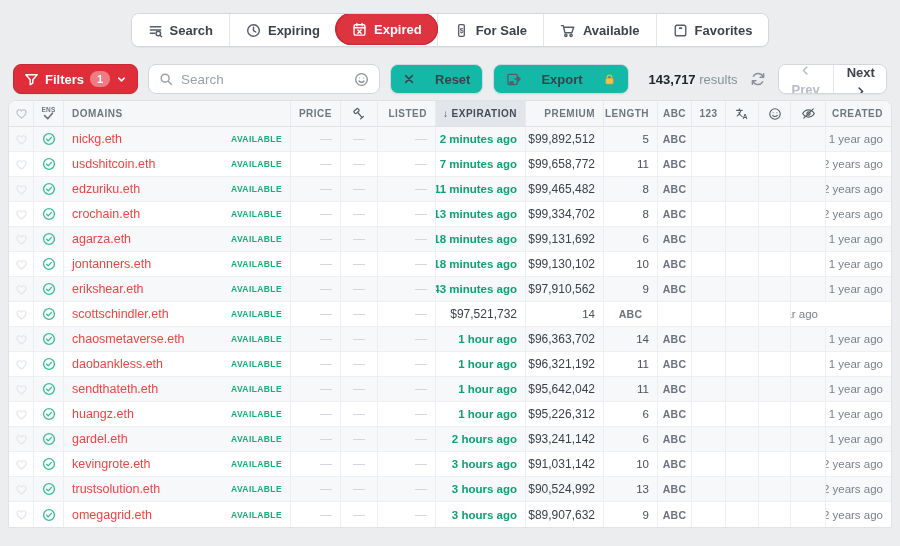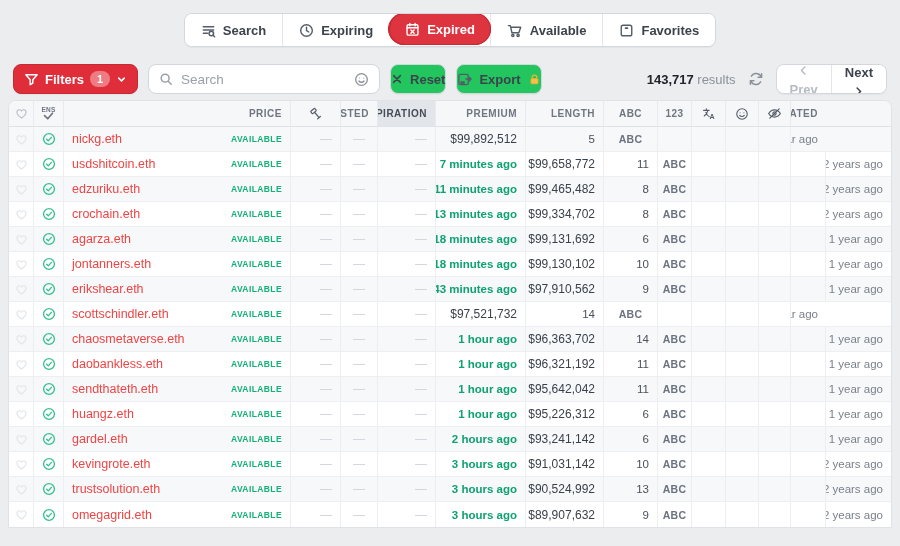--- a/index.html
+++ b/index.html
@@ -31,22 +31,22 @@
     position:relative; z-index:1;
   }
   .tab.active .ticon { color:#fff; }
 
   
   .toolbar {
     display:flex; align-items:center; gap:10px;
     margin:17px 8px 6px 8px; padding:0 5px;
   }
   .btn {
-    display:flex; align-items:center; gap:7px; height:30px; padding:0 0;
-    background:#22c55e; border:1px solid #d3d7dc; border-radius:8px; cursor:pointer;
+    display:flex; align-items:center; gap:20px; height:30px; padding:0 12px;
+    background:#14b8a6; border:1px solid #d3d7dc; border-radius:8px; cursor:pointer;
     font-family:inherit; font-size:13px; font-weight:600; color:#3c434c;
     box-shadow:0 1px 1px rgba(0,0,0,.04); white-space:nowrap;
   }
   .btn-filters {
     background:#e02d3a; border-color:#c52934; color:#fff; gap:6px; padding:8px 10px;
   }
   .badge {
     background:#ef7b83; color:#fff; font-size:11px; font-weight:700;
     min-width:20px; height:16px; border-radius:9px; display:flex;
     align-items:center; justify-content:center; padding:0 5px;
@@ -149,20 +149,29 @@
           <svg width="15" height="15" viewBox="0 0 16 16" fill="none" stroke="currentColor" stroke-width="1.5" stroke-linecap="round" stroke-linejoin="round">
             <rect x="2.2" y="3" width="11.6" height="11" rx="1.6"></rect>
             <path d="M5.2 1.5V4M10.8 1.5V4M2.2 6.2h11.6"></path>
             <path d="M6.3 8.6l3.4 3.4M9.7 8.6l-3.4 3.4"></path>
           </svg>
         </span>
         <span>Expired</span>
       </button>
       <button class="tab">
         <span class="ticon">
+          <svg width="15" height="15" viewBox="0 0 16 16" fill="none" stroke="currentColor" stroke-width="1.4" stroke-linecap="round">
+            <rect x="5" y="1.8" width="6" height="12.4" rx="1.2"></rect>
+            <text x="6.2" y="10.4" font-size="7.5" font-weight="bold" fill="currentColor" stroke="none" font-family="Liberation Sans, sans-serif">$</text>
+          </svg>
+        </span>
+        <span>For Sale</span>
+      </button>
+      <button class="tab">
+        <span class="ticon">
           <svg width="16" height="15" viewBox="0 0 17 16" fill="none" stroke="currentColor" stroke-width="1.5" stroke-linecap="round" stroke-linejoin="round">
             <path d="M1.5 2.8h2l1.7 7.6h7.4l2-5.8H4.1"></path>
             <circle cx="6.2" cy="13.2" r="1.2"></circle>
             <circle cx="11.8" cy="13.2" r="1.2"></circle>
           </svg>
         </span>
         <span>Available</span>
       </button>
       <button class="tab">
         <span class="ticon">
@@ -277,20 +286,21 @@
       </span>
     </div>
     <div class="th center">
       <span class="ens-head">
         <span>ENS</span>
         <svg width="11" height="8" viewBox="0 0 14 10" fill="none" stroke="currentColor" stroke-width="2.2" stroke-linecap="round" stroke-linejoin="round">
             <path d="M2 4.5l4 4L12 1.5"></path>
           </svg>
       </span>
     </div>
+    <div class="th">DOMAINS</div>
     <div class="th right">PRICE</div>
     <div class="th center">
       <span style="color:#555d68">
         <svg width="14" height="14" viewBox="0 0 16 16" fill="none" stroke="currentColor" stroke-width="1.4" stroke-linecap="round" stroke-linejoin="round">
             <g transform="rotate(-40 8 8)">
               <rect x="5" y="1.8" width="6" height="3.6" rx="1"></rect>
               <path d="M8 5.4v7.4"></path>
               <path d="M6 13.4h4"></path>
             </g>
           </svg>
@@ -351,20 +361,21 @@
             </svg>
           </span>
         </div>
         <div class="td td-domains">
           <span class="domain">nickg.eth</span>
           <span class="status">AVAILABLE</span>
         </div>
         <div class="td right dash">—</div>
         <div class="td center dash">—</div>
         <div class="td right dash">—</div>
+        <div class="td right td-exp">2 minutes ago</div>
         <div class="td right td-premium">$99,892,512</div>
         <div class="td right td-length">5</div>
         <div class="td center td-abc">ABC</div>
         <div class="td"></div>
         <div class="td"></div>
         <div class="td"></div>
         <div class="td"></div>
         <div class="td right td-created">1 year ago</div>
       </div>
       <div class="tr">

